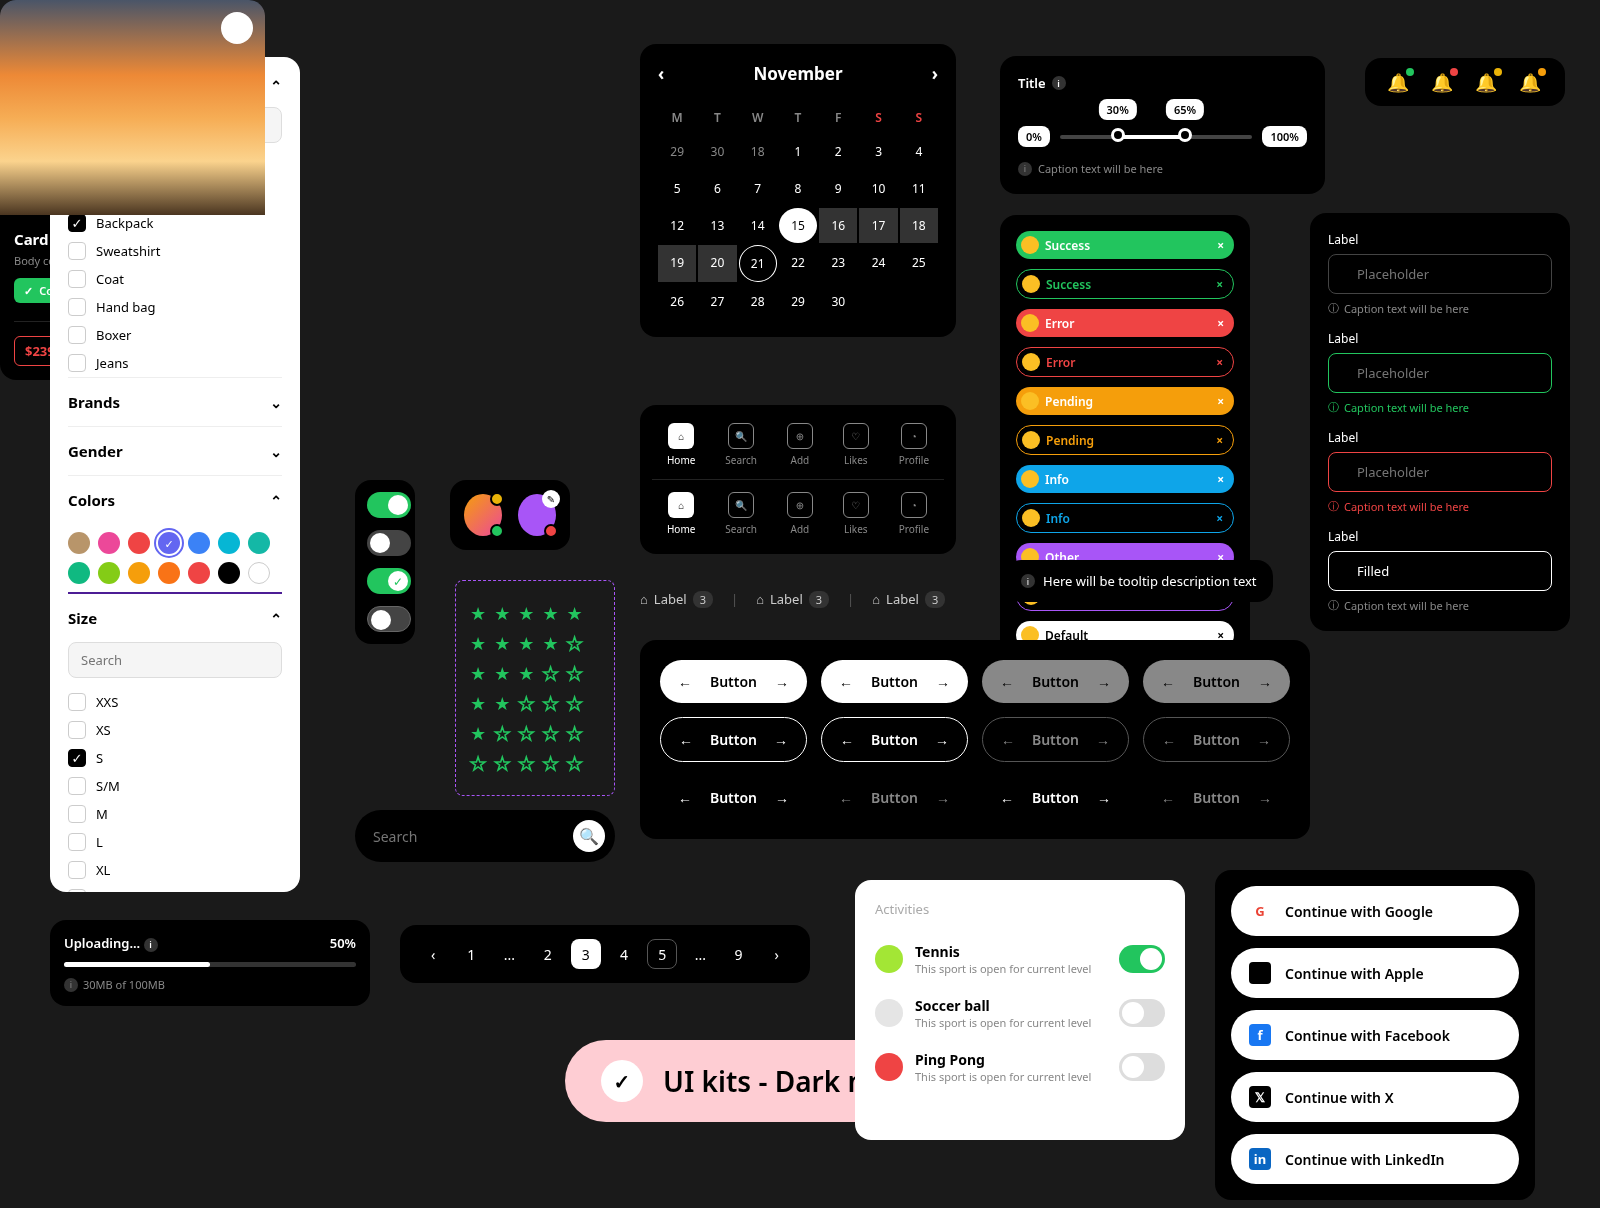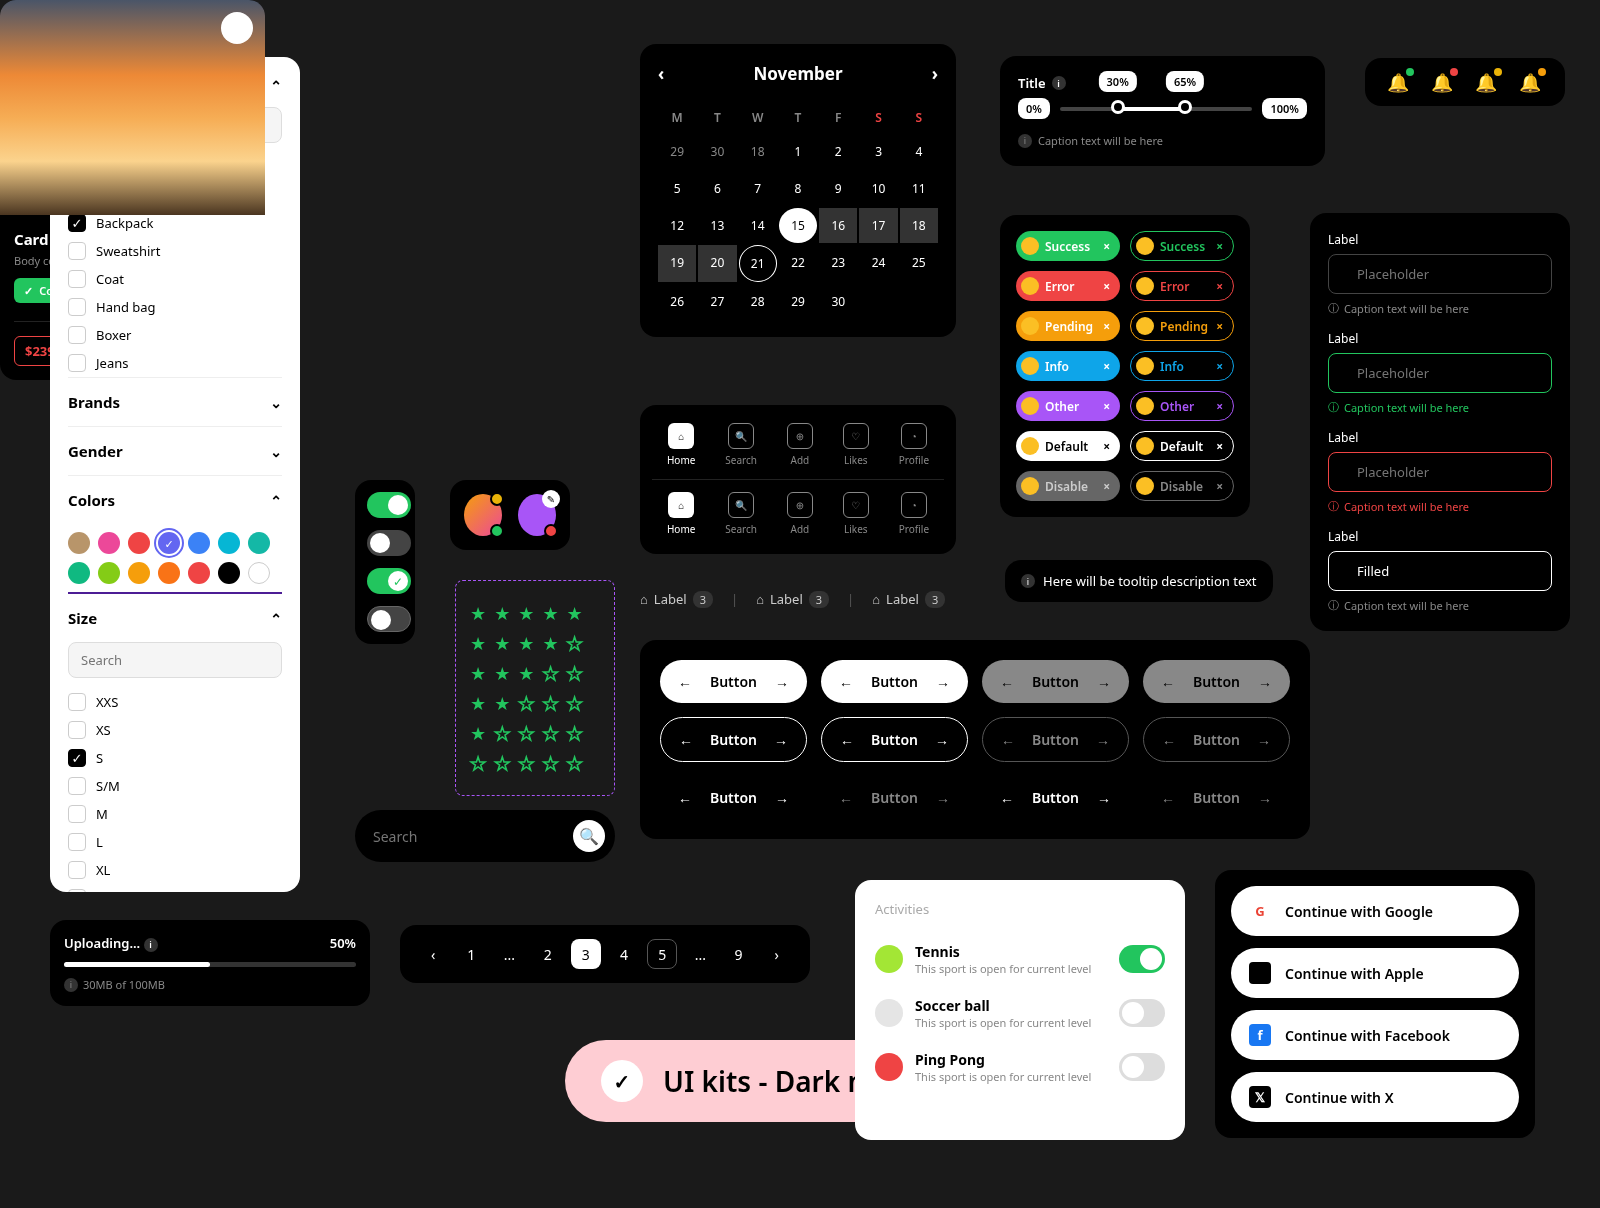--- a/index.html
+++ b/index.html
@@ -39,36 +39,36 @@
 .cal-dow{color:#888;padding:6px 0;font-weight:600}
 .cal-dow.wk{color:#ef4444}
 .cal-day{padding:9px 0;color:#888}
 .cal-day.cur{color:#fff}
 .cal-day.today{background:#fff;color:#000;border-radius:50%}
 .cal-day.sel{border:1.5px solid #fff;border-radius:50%}
 .cal-day.range{background:#333;color:#fff}
 
 
 .slider-panel{left:1000px;top:56px;width:325px;padding:18px}
-.slider-title{font-size:13px;font-weight:600;margin-bottom:6px;display:flex;align-items:center;gap:6px}
+.slider-title{font-size:13px;font-weight:600;margin-bottom:34px;display:flex;align-items:center;gap:6px}
 .slider-row{display:flex;align-items:center;gap:10px}
 .slider-end{background:#fff;color:#000;padding:3px 8px;border-radius:8px;font-size:11px;font-weight:600}
 .slider-track{flex:1;height:4px;background:#444;position:relative;border-radius:2px}
 .slider-fill{position:absolute;height:4px;background:#fff;border-radius:2px}
 .slider-thumb{position:absolute;width:14px;height:14px;background:#000;border:3px solid #fff;border-radius:50%;top:-7px}
 .slider-bubble{position:absolute;background:#fff;color:#000;padding:3px 8px;border-radius:8px;font-size:11px;font-weight:600;top:-36px;transform:translateX(-50%)}
 .caption{font-size:11px;color:#888;margin-top:14px;display:flex;align-items:center;gap:6px}
 
 
 .bells{left:1365px;top:58px;width:200px;padding:12px;display:flex;justify-content:space-around}
 .bell{position:relative;font-size:18px}
 .dot{position:absolute;top:-2px;right:-4px;width:8px;height:8px;border-radius:50%}
 
 
-.chips{left:1000px;top:215px;width:250px;padding:16px;display:grid;grid-template-columns:1fr 1fr;gap:10px}
+.chips{left:1000px;top:215px;width:250px;padding:16px;display:grid;grid-template-columns:1fr;gap:10px}
 .chip{display:flex;align-items:center;gap:6px;padding:5px 10px 5px 5px;border-radius:999px;font-size:12px;font-weight:600}
 .chip-av{width:18px;height:18px;border-radius:50%;background:#fbbf24}
 .chip .x{margin-left:auto;font-weight:700}
 
 
 .inputs{left:1310px;top:213px;width:260px;padding:18px}
 .inp-label{font-size:12px;margin-bottom:6px;margin-top:14px}
 .inp-label:first-child{margin-top:0}
 .inp{width:100%;padding:10px 28px;background:transparent;border:1px solid #444;border-radius:8px;color:#fff;font-size:13px}
 .inp-cap{font-size:11px;color:#888;margin-top:6px;display:flex;align-items:center;gap:5px}
@@ -743,13 +743,17 @@
       <span>Continue with Apple</span>
     </div>
     <div class="social-btn">
       <span class="social-icon" style="background:#1877f2;color:#fff">f</span>
       <span>Continue with Facebook</span>
     </div>
     <div class="social-btn">
       <span class="social-icon" style="background:#000;color:#fff">𝕏</span>
       <span>Continue with X</span>
     </div>
+    <div class="social-btn">
+      <span class="social-icon" style="background:#0a66c2;color:#fff">in</span>
+      <span>Continue with LinkedIn</span>
+    </div>
   </div>
 
 </body></html>

